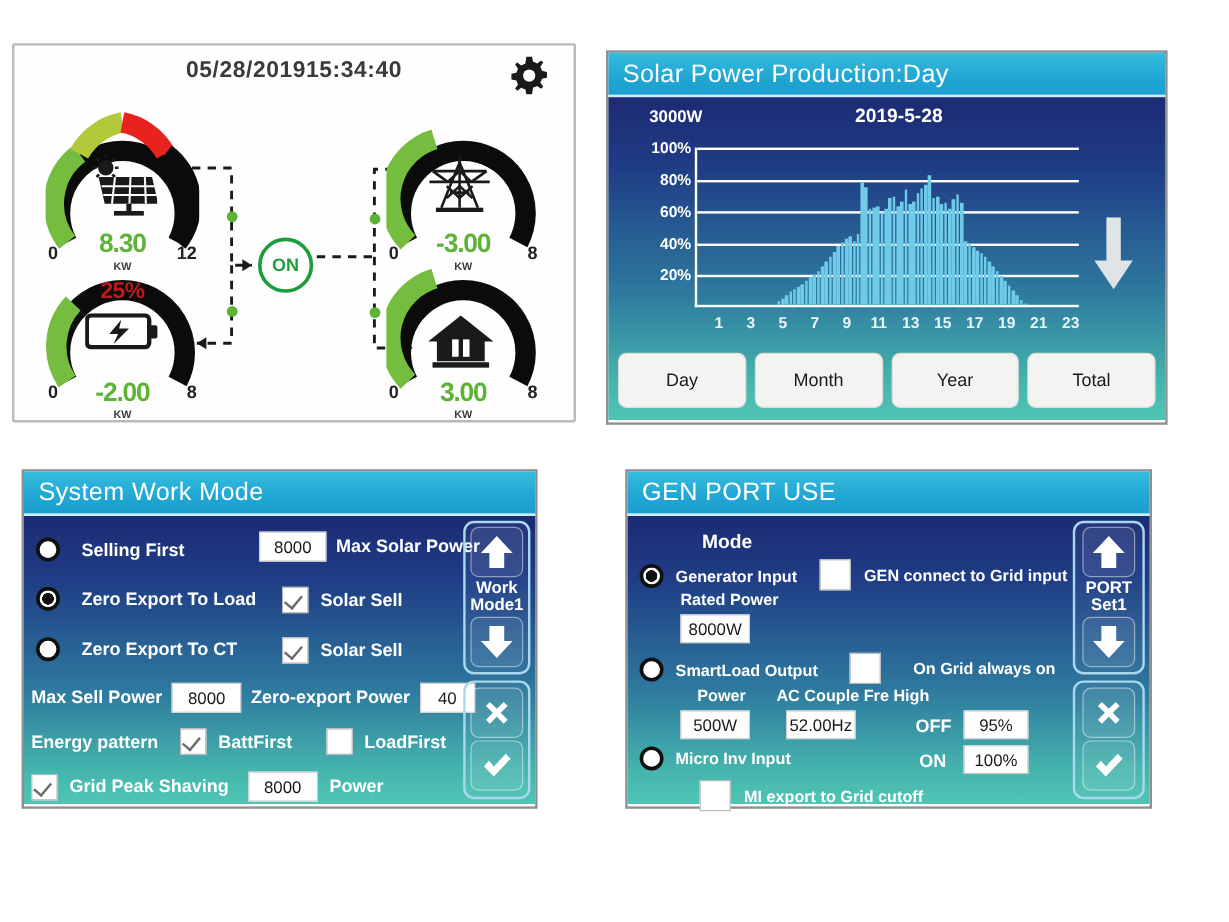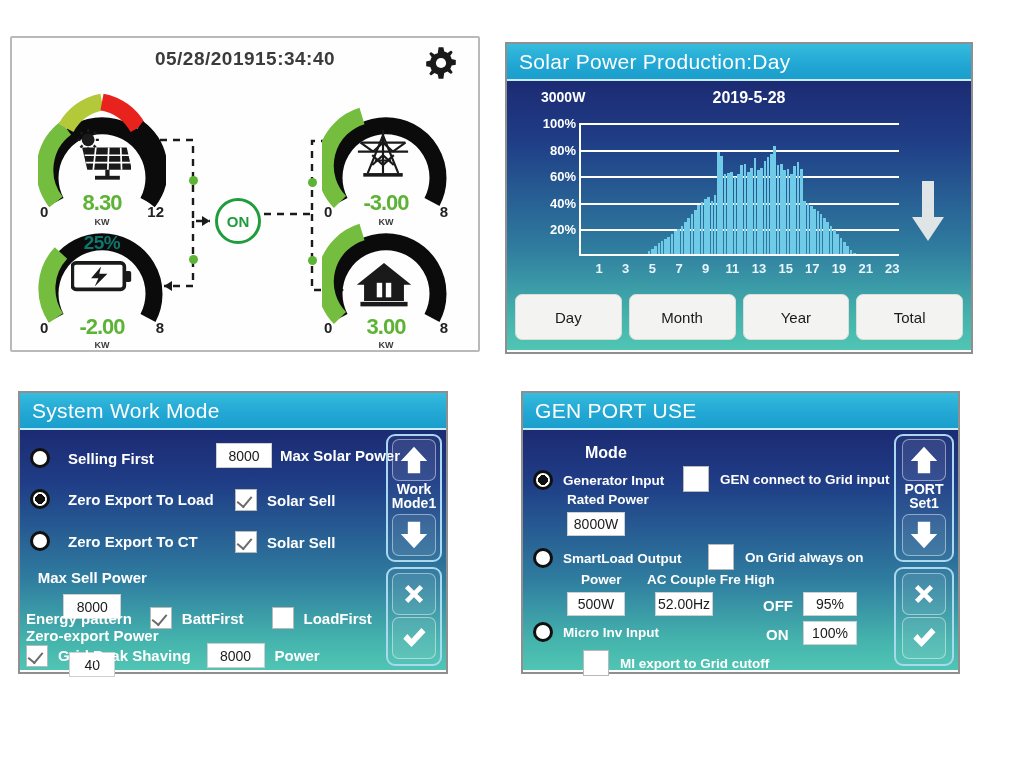--- a/index.html
+++ b/index.html
@@ -38,21 +38,21 @@
   .gauge svg { position: absolute; left: 0; top: 0; }
   .gauge .center-icon {
     position: absolute; left: 50%; top: 50%;
     transform: translate(-50%, -46%);
     width: 62px; height: 56px;
     display: flex; align-items: center; justify-content: center;
   }
   .gauge .pct {
     position: absolute; left: 50%; top: 26px;
     transform: translateX(-50%);
-    font-size: 19px; font-weight: bold; color: #0f766e;
+    font-size: 19px; font-weight: bold; color: #b91c1c;
     letter-spacing: -0.5px;
   }
   .gauge .lbl-min, .gauge .lbl-max {
     position: absolute; bottom: -2px;
     font-size: 15px; font-weight: bold; color: #222;
   }
   .gauge .lbl-min { left: 2px; }
   .gauge .lbl-max { right: 2px; }
   .gauge .val {
     position: absolute; left: 50%; bottom: 2px;
@@ -587,21 +587,21 @@
 
         <div class="row" style="left:10px;top:101px;gap:18px;">
           <div class="radio"></div>
           <div class="lbl">Zero Export To CT</div>
         </div>
         <div class="row" style="left:215px;top:101px;gap:10px;">
           <div class="chk on"></div>
           <div class="lbl">Solar Sell</div>
         </div>
 
-        <div class="row" style="left:6px;top:139px;gap:8px;flex-direction:column;">
+        <div class="row" style="left:6px;top:139px;gap:8px;">
           <div class="lbl">Max Sell Power</div>
           <div class="field" style="width:58px;height:25px;">8000</div>
           <div class="lbl">Zero-export Power</div>
           <div class="field" style="width:46px;height:25px;">40</div>
         </div>
 
         <div class="row" style="left:6px;top:177px;gap:10px;">
           <div class="lbl">Energy pattern</div>
           <div class="chk on" style="margin-left:8px;"></div>
           <div class="lbl">BattFirst</div>
@@ -665,21 +665,21 @@
           <div class="chk" style="width:26px;height:26px;"></div>
           <div class="lbl sm">GEN connect to Grid input</div>
         </div>
         <div class="lbl sm" style="position:absolute;left:44px;top:62px;">Rated Power</div>
         <div class="field" style="position:absolute;left:44px;top:82px;width:58px;height:24px;">8000W</div>
 
         <div class="row" style="left:10px;top:118px;gap:10px;">
           <div class="radio"></div>
           <div class="lbl sm">SmartLoad Output</div>
         </div>
-        <div class="row" style="left:185px;top:114px;gap:11px;">
+        <div class="row" style="left:185px;top:114px;gap:27px;">
           <div class="chk" style="width:26px;height:26px;"></div>
           <div class="lbl sm">On Grid always on</div>
         </div>
         <div class="lbl sm" style="position:absolute;left:58px;top:142px;">Power</div>
         <div class="lbl sm" style="position:absolute;left:124px;top:142px;">AC Couple Fre High</div>
         <div class="field" style="position:absolute;left:44px;top:162px;width:58px;height:24px;">500W</div>
         <div class="field" style="position:absolute;left:132px;top:162px;width:58px;height:24px;">52.00Hz</div>
 
         <div class="lbl" style="position:absolute;left:240px;top:167px;">OFF</div>
         <div class="field" style="position:absolute;left:280px;top:162px;width:54px;height:24px;">95%</div>

